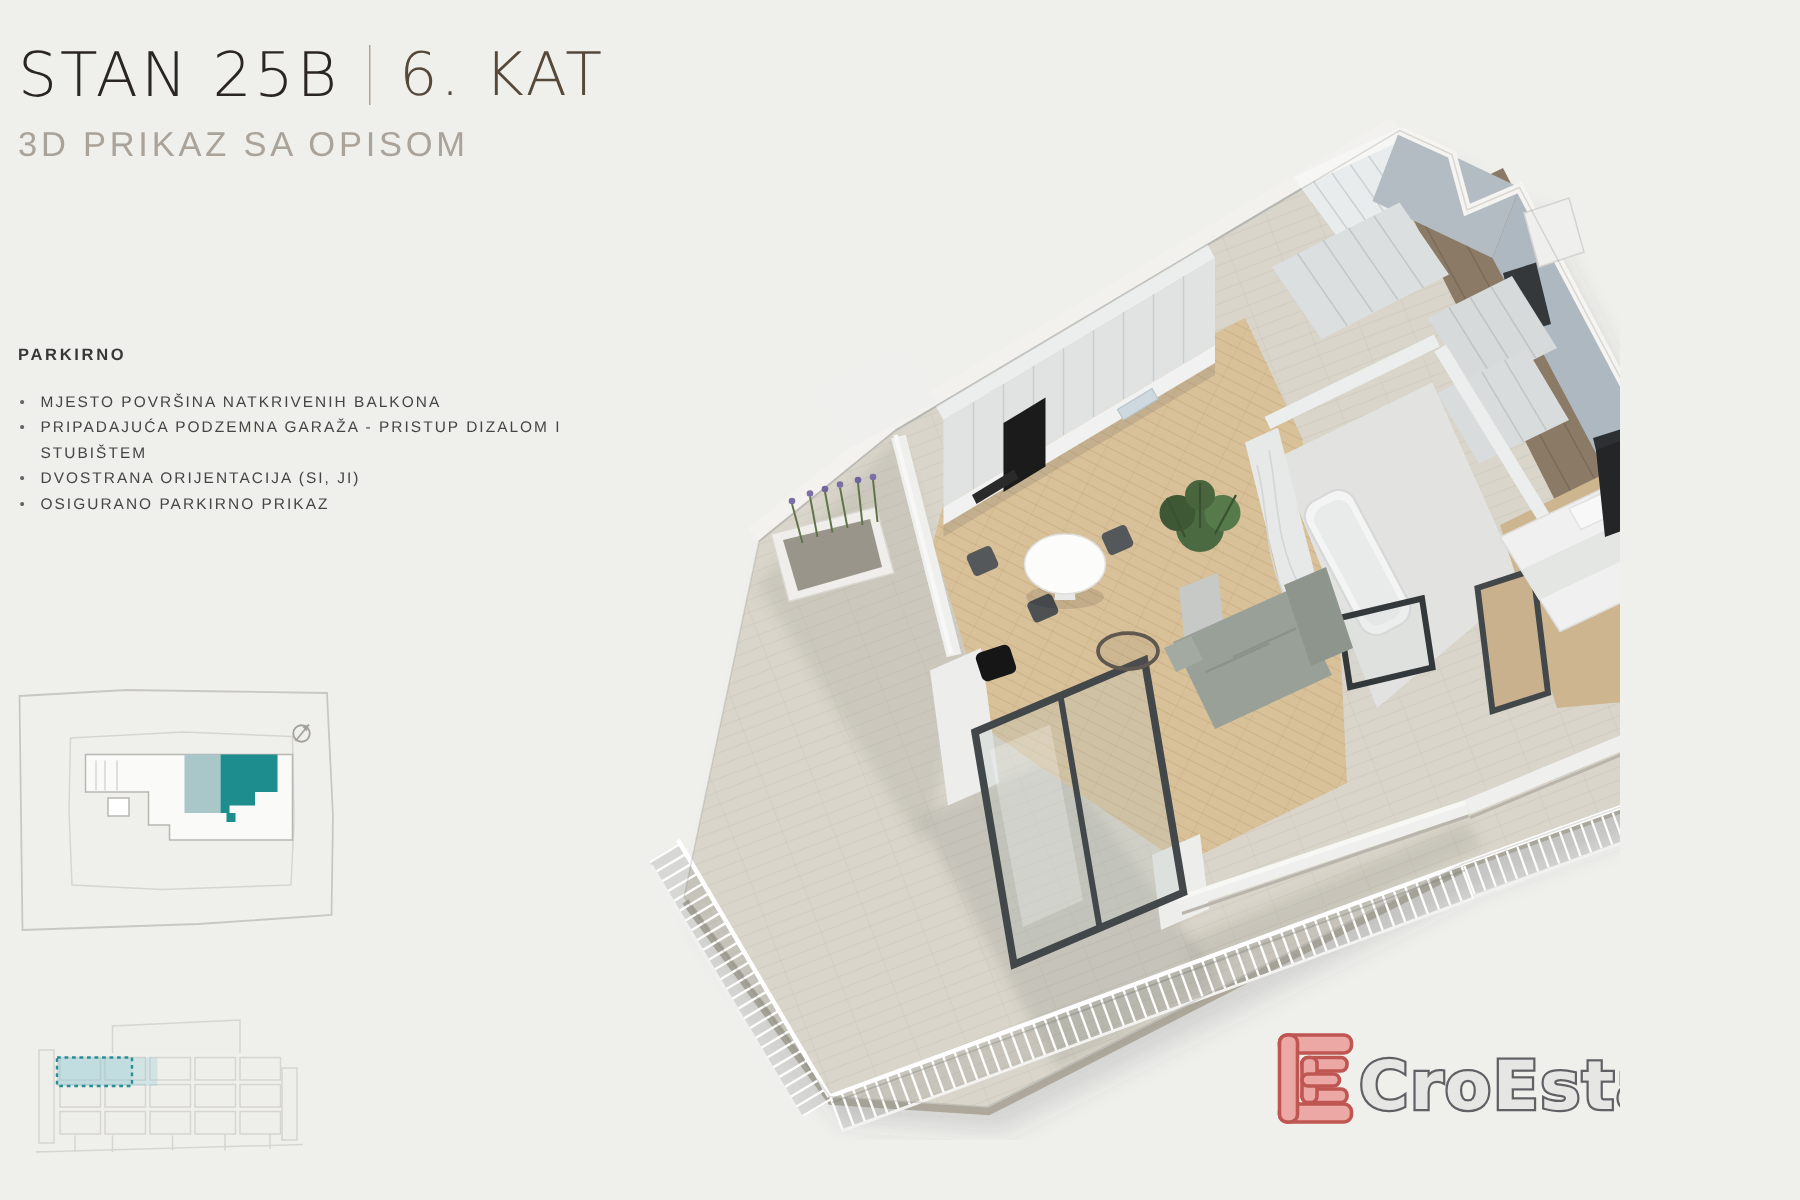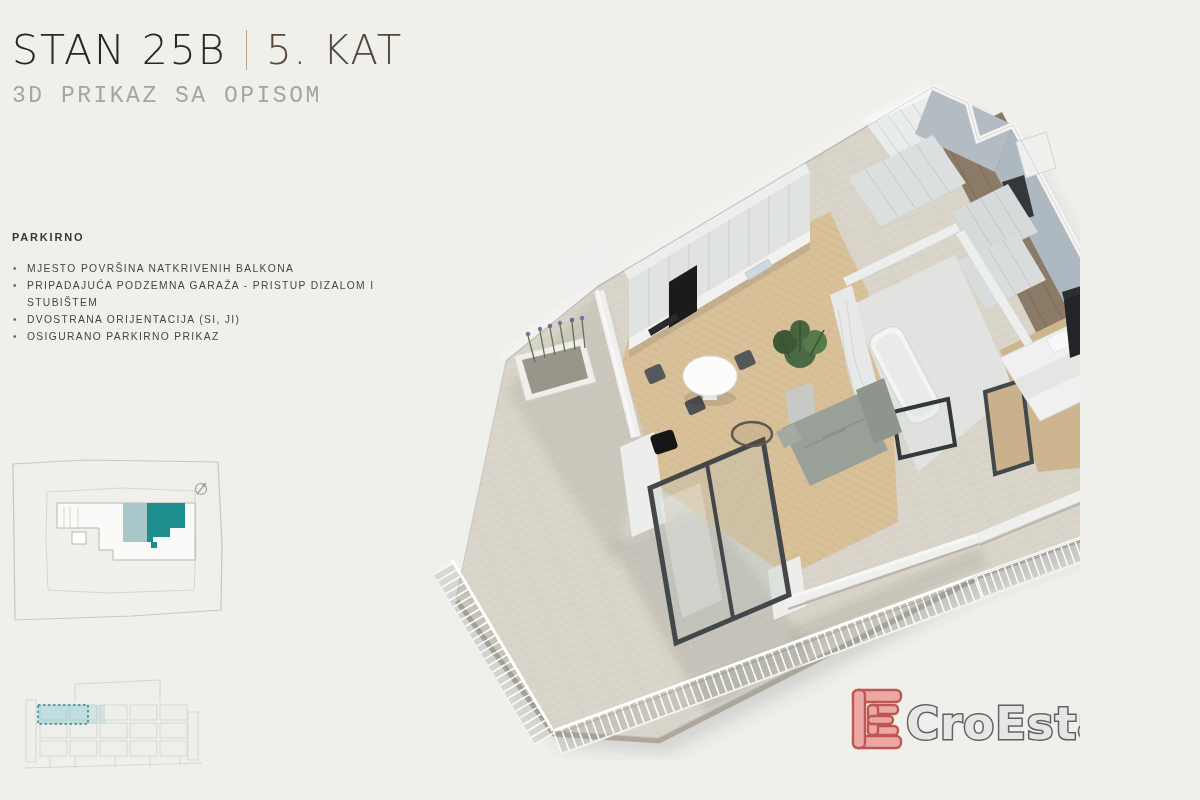--- a/index.html
+++ b/index.html
@@ -6,21 +6,21 @@
   .canvas{position:relative;width:1080px;height:800px;background:#efefec;overflow:hidden;
           font-family:"Liberation Sans",sans-serif;}
   
   .hdr{position:absolute;left:12px;top:26px;}
   .hdr-row{display:flex;align-items:center;}
   .unit{font-family:"DejaVu Sans",sans-serif;font-weight:200;font-size:41px;
         letter-spacing:2px;color:#2a2622;}
   .sep{width:1.5px;height:40px;background:#b4a488;margin:0 19px;}
   .floor{font-family:"DejaVu Sans",sans-serif;font-weight:200;font-size:40px;
          letter-spacing:2px;color:#57493a;}
-  .subtitle{margin-top:9px;font-family:Liberation Mono, monospace;font-weight:200;
+  .subtitle{margin-top:9px;font-family:Liberation Sans, sans-serif;font-weight:200;
             font-size:23px;letter-spacing:2.5px;color:#a9a399;}
   
   .desc{position:absolute;left:12px;top:231px;width:382px;}
   .desc-h{font-size:11px;font-weight:bold;letter-spacing:1.8px;color:#383838;}
   .desc ul{margin:17px 0 0;padding:0;list-style:none;}
   .desc li{position:relative;padding-left:15px;font-size:10.3px;letter-spacing:1.35px;
            line-height:17px;color:#454545;}
   .desc li::before{content:"•";position:absolute;left:1px;top:0;color:#666;font-size:10px;}
   
   .siteplan{position:absolute;left:12px;top:452px;}
@@ -31,21 +31,21 @@
 </style>
 </head>
 <body>
 
 <div class="canvas">
 
   <header class="hdr">
     <div class="hdr-row">
       <span class="unit">STAN 25B</span>
       <span class="sep"></span>
-      <span class="floor">5. KAT</span>
+      <span class="floor">6. KAT</span>
     </div>
     <div class="subtitle">3D PRIKAZ SA OPISOM</div>
   </header>
 
   <section class="desc">
     <div class="desc-h">PARKIRNO</div>
     <ul>
       <li>MJESTO POVRŠINA NATKRIVENIH BALKONA</li>
       <li>PRIPADAJUĆA PODZEMNA GARAŽA - PRISTUP DIZALOM I STUBIŠTEM</li>
       <li>DVOSTRANA ORIJENTACIJA (SI, JI)</li>

